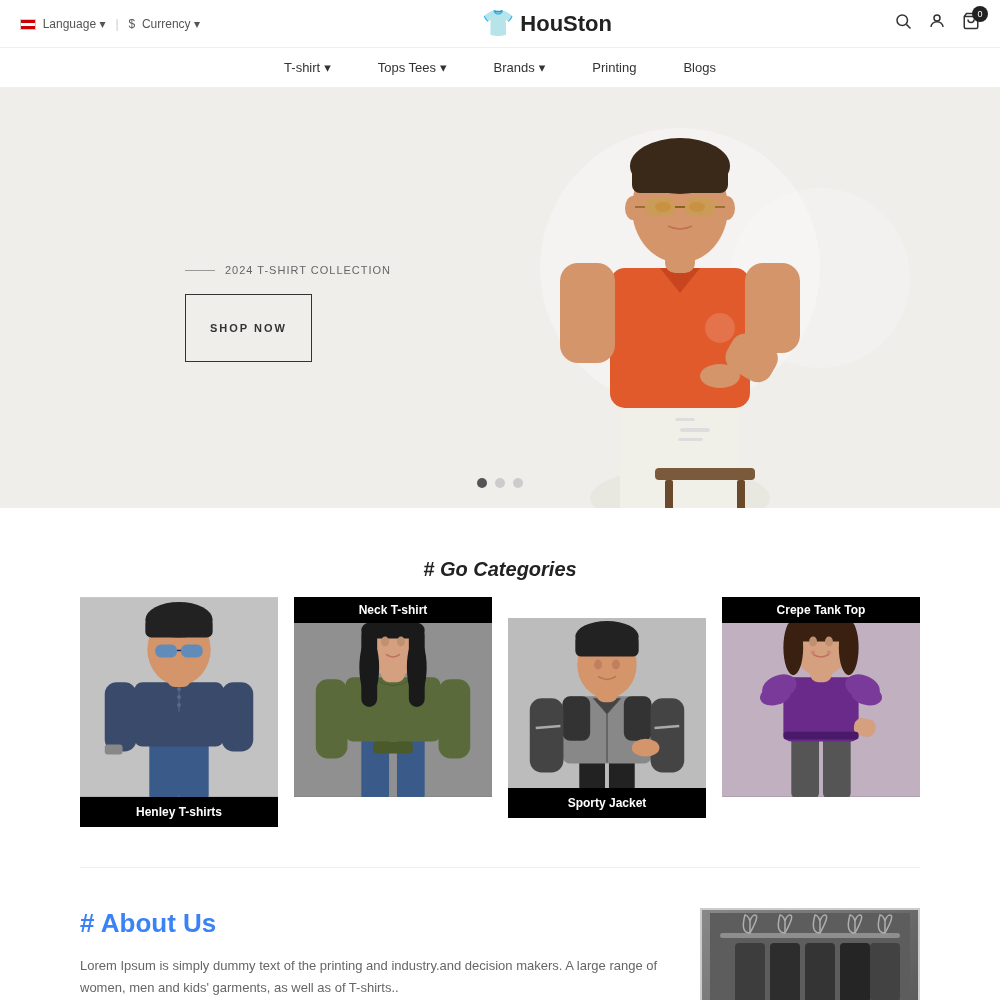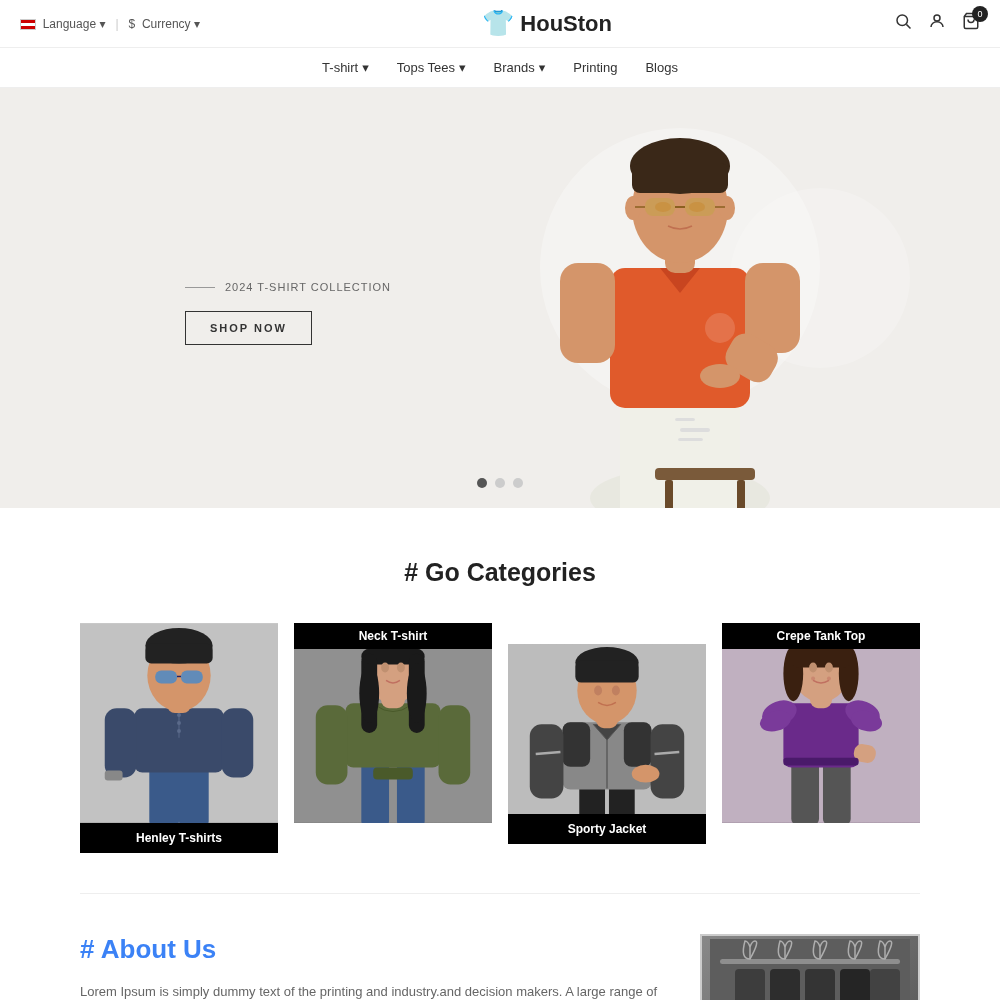--- a/index.html
+++ b/index.html
@@ -20,52 +20,52 @@
     .cart-badge {
       position: absolute; top: -6px; right: -8px;
       background: #222; color: #fff; border-radius: 50%;
       width: 16px; height: 16px; font-size: 9px;
       display: flex; align-items: center; justify-content: center;
     }
 
     
     .nav {
       display: flex; justify-content: center; align-items: center;
-      padding: 12px 0; border-bottom: 1px solid #eee; gap: 28px;
+      padding: 12px 0; border-bottom: 1px solid #eee; gap: 47px;
     }
     .nav-item { font-size: 13px; color: #333; cursor: pointer; display: flex; align-items: center; gap: 4px; text-decoration: none; }
 
     
     .hero {
       width: 100%; height: 420px; background: #f0eeeb;
       position: relative; overflow: hidden;
       display: flex; align-items: center;
     }
     .hero-content { padding-left: 185px; padding-top: 30px; z-index: 2; position: relative; }
     .hero-subtitle {
       display: flex; align-items: center; gap: 10px;
       font-size: 11px; letter-spacing: 1px; color: #666; margin-bottom: 18px;
     }
     .hero-subtitle::before { content: ''; display: inline-block; width: 30px; height: 1px; background: #999; }
     .hero-title { font-size: 38px; font-weight: 700; color: #222; line-height: 1.2; margin-bottom: 28px; max-width: 320px; }
     .hero-btn {
-      display: inline-block; border: 1.5px solid #333; padding: 10px 24px;
+      display: inline-block; border: 1.5px solid #333; padding: 27px 24px;
       font-size: 11px; letter-spacing: 2px; color: #333; cursor: pointer;
       background: transparent; font-weight: 600;
     }
     .hero-dots {
       position: absolute; bottom: 20px; left: 50%; transform: translateX(-50%);
       display: flex; gap: 8px;
     }
     .dot { width: 10px; height: 10px; border-radius: 50%; background: #ccc; }
     .dot.active { background: #555; }
 
     
     .categories { padding: 50px 80px 40px; text-align: center; }
-    .section-title { font-size: 25px; font-weight: 700; color: #222; margin-bottom: 36px; }
+    .section-title { font-size: 20px; font-weight: 700; color: #222; margin-bottom: 16px; font-style: italic; }
 
     .cat-grid { display: flex; gap: 16px; justify-content: center; }
     .cat-card {
       flex: 1; max-width: 200px; position: relative;
       cursor: pointer; overflow: hidden;
     }
     .cat-card-img {
       width: 100%; height: 200px;
       background: #ddd;
       display: flex; align-items: center; justify-content: center;

